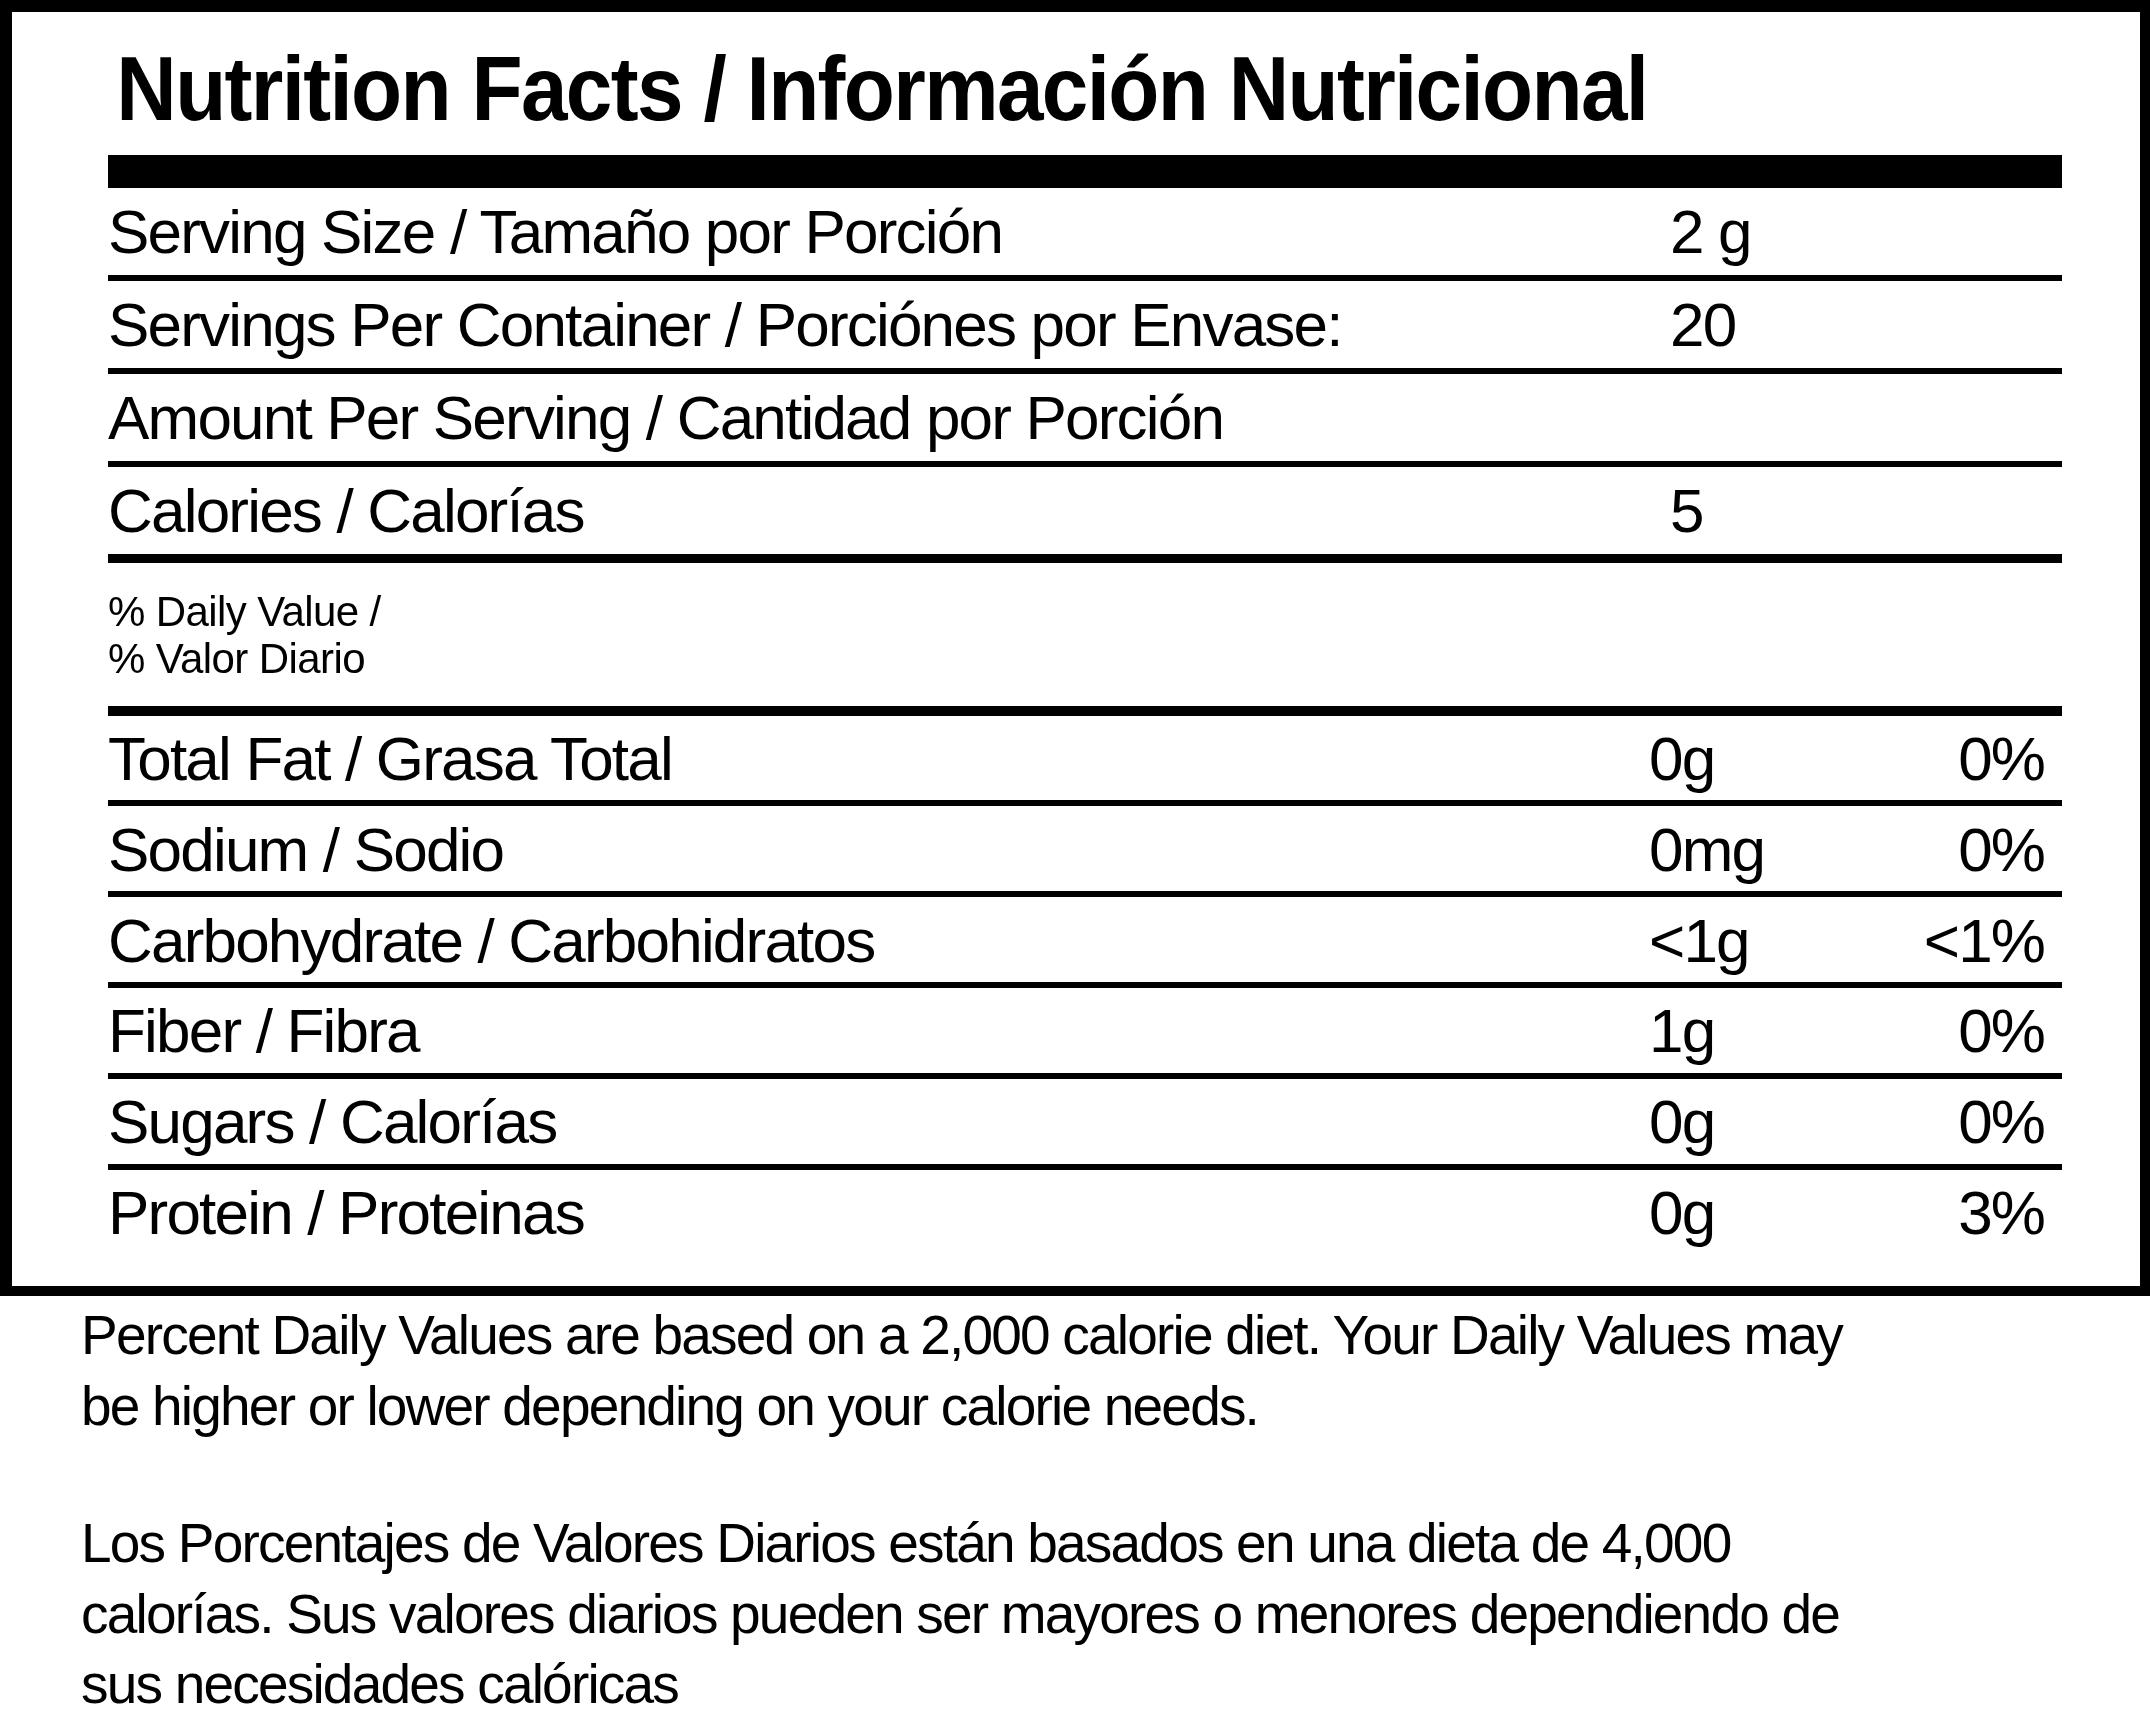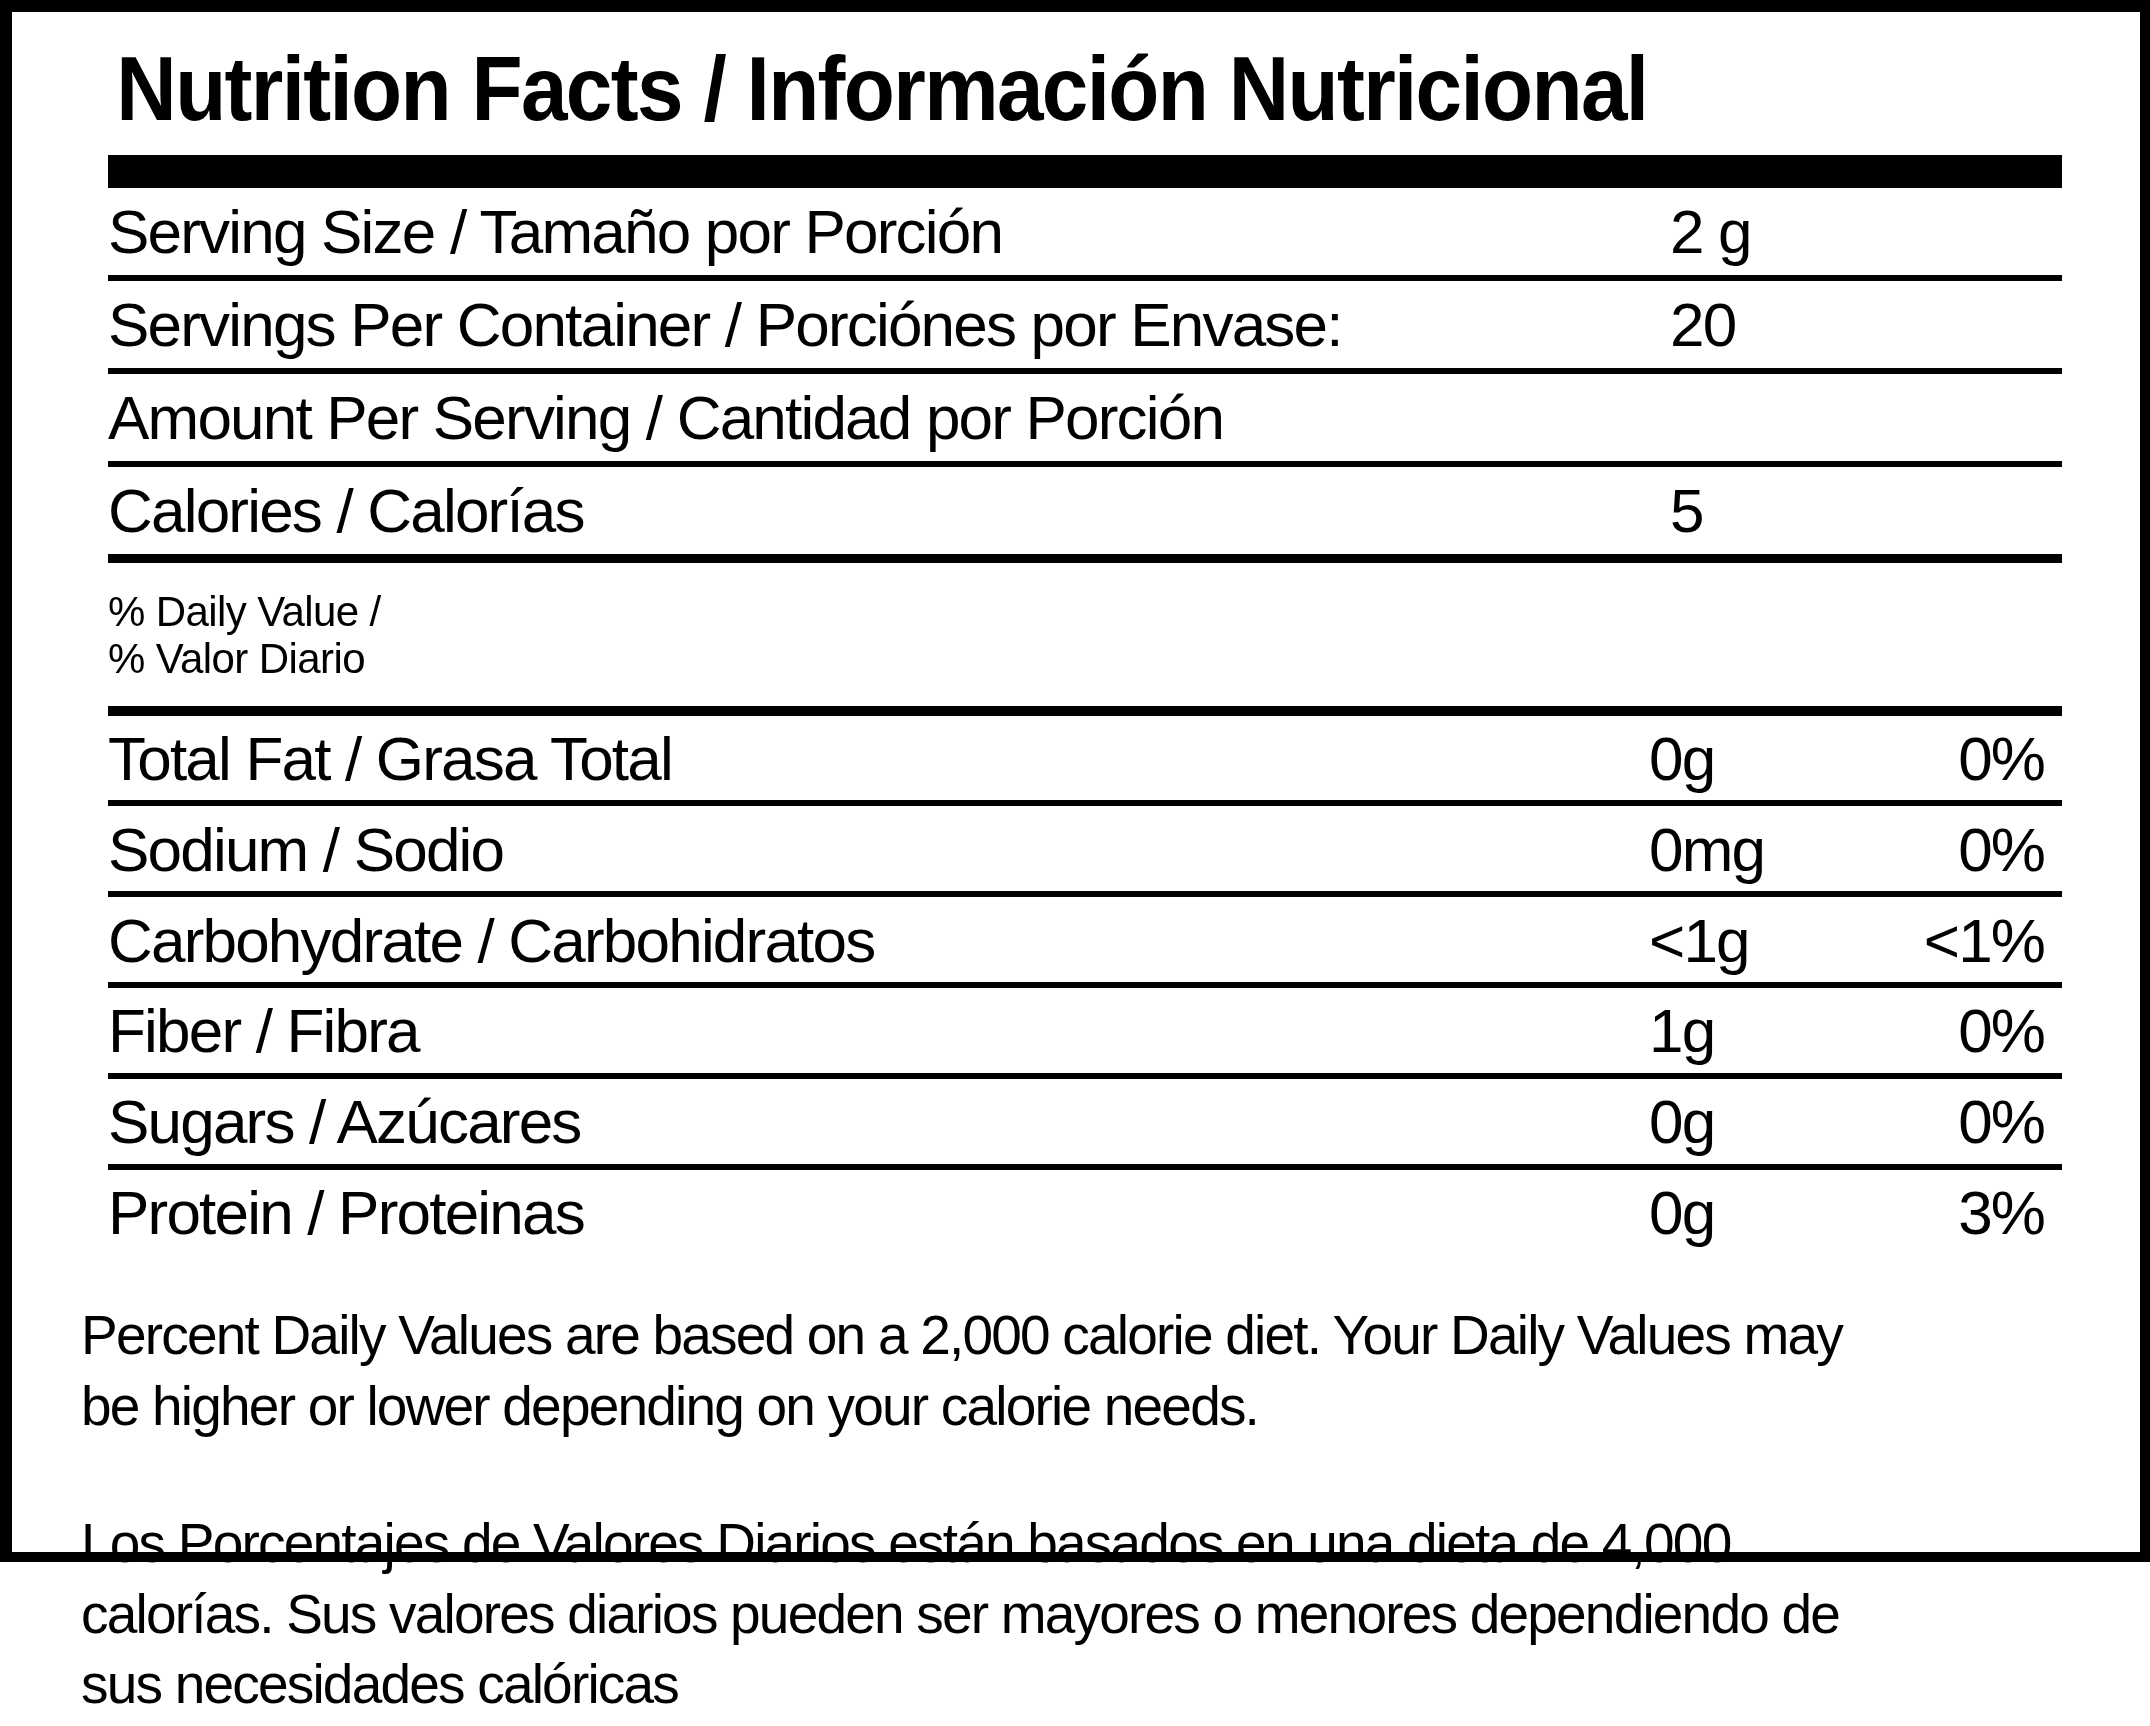--- a/index.html
+++ b/index.html
@@ -6,21 +6,21 @@
     margin: 0;
     padding: 0;
     width: 2151px;
     height: 1727px;
     background: #ffffff;
     font-family: "Liberation Sans", "DejaVu Sans", sans-serif;
   }
   .label {
     position: relative;
     width: 2151px;
-    height: 1562px;
+    height: 1296px;
     background: #000000;
     box-sizing: border-box;
   }
   .inner {
     position: absolute;
     left: 12px;
     top: 12px;
     right: 10.8px;
     bottom: 10.2px;
     background: #ffffff;
@@ -163,21 +163,21 @@
       <div class="dv-cell">&lt;1%</div>
     </div>
 
     <div class="nutrient-row">
       <div>Fiber / Fibra</div>
       <div class="amount-cell">1g</div>
       <div class="dv-cell">0%</div>
     </div>
 
     <div class="nutrient-row">
-      <div>Sugars / Azúcares</div>
+      <div>Sugars / Calorías</div>
       <div class="amount-cell">0g</div>
       <div class="dv-cell">0%</div>
     </div>
 
     <div class="nutrient-row last">
       <div>Protein / Proteinas</div>
       <div class="amount-cell">0g</div>
       <div class="dv-cell">3%</div>
     </div>
 

